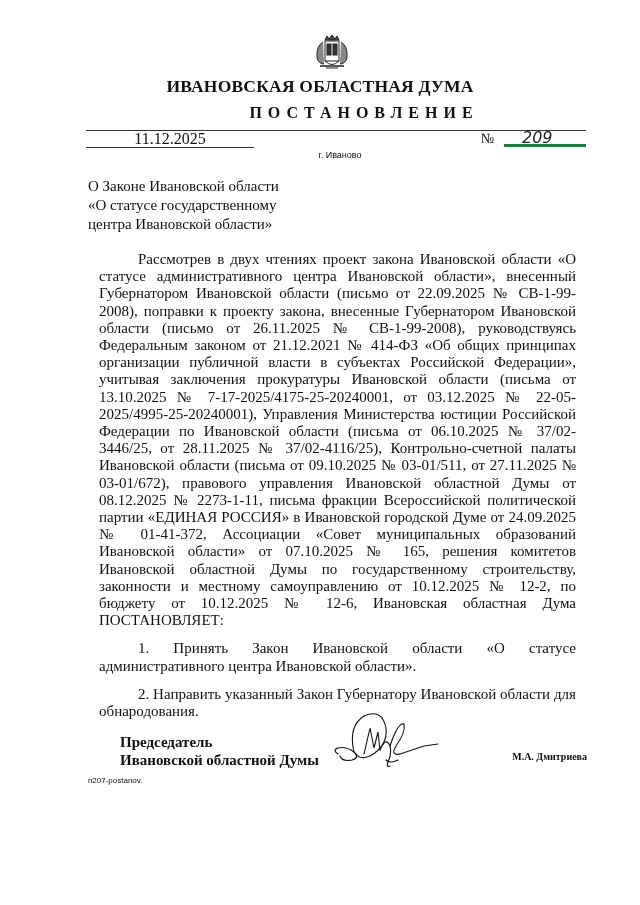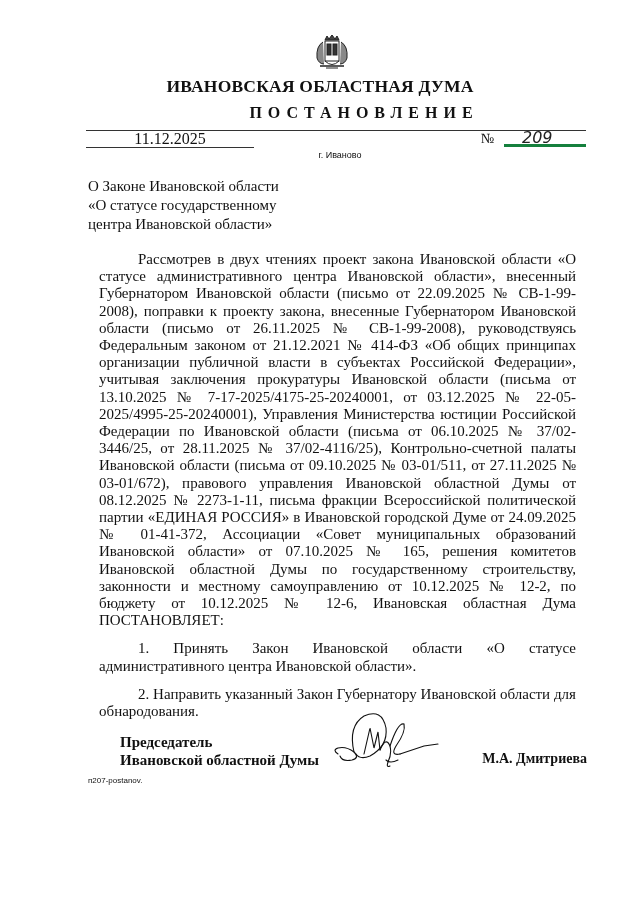--- a/index.html
+++ b/index.html
@@ -11,21 +11,21 @@
     .topline { position: absolute; left: 86px; top: 130px; width: 500px; border-top: 1px solid #333; }
     .date { position: absolute; left: 86px; top: 131px; width: 168px; border-bottom: 1px solid #333; font-size: 16px; text-align: center; line-height: 16px; height: 16px; }
     .numlabel { position: absolute; left: 481px; top: 131px; font-size: 14px; line-height: 16px; }
     .numval { position: absolute; left: 504px; top: 128px; width: 82px; border-bottom: 3px solid #15803d; height: 19px; font-family: "DejaVu Sans", sans-serif; font-style: italic; font-size: 16px; padding-left: 18px; box-sizing: border-box; color: #222; }
     .city { position: absolute; left: 0; width: 640px; top: 150px; text-align: center; font-family: "Liberation Sans", sans-serif; font-size: 9px; padding-left: 20px; }
     .subject { position: absolute; left: 88px; top: 177px; font-size: 15px; line-height: 19px; width: 260px; }
     .body { position: absolute; left: 88px; top: 240px; width: 499px; font-size: 15px; line-height: 17.2px; text-align: justify; }
     .body p { margin: 11px; text-indent: 39px; }
     .sign { position: absolute; left: 88px; top: 733px; font-weight: bold; font-size: 15px; line-height: 18px; margin-left: 32px; }
     .signature { position: absolute; left: 330px; top: 706px; width: 115px; height: 70px; }
-    .signer { position: absolute; right: 53px; top: 751px; font-weight: bold; font-size: 14px; }
+    .signer { position: absolute; right: 53px; top: 751px; font-weight: bold; font-size: 10px; }
     .footer { position: absolute; left: 88px; top: 776px; font-family: "Liberation Sans", sans-serif; font-size: 8px; }
   </style>
 </head>
 <body>
 
 <div class="page">
 
   <svg class="emblem" viewBox="0 0 44 44">
     <g fill="none" stroke="#222" stroke-width="1">
       <path d="M15 10 L17 6 L19 9 L22 5 L25 9 L27 6 L29 10 Z" fill="#444"></path>

